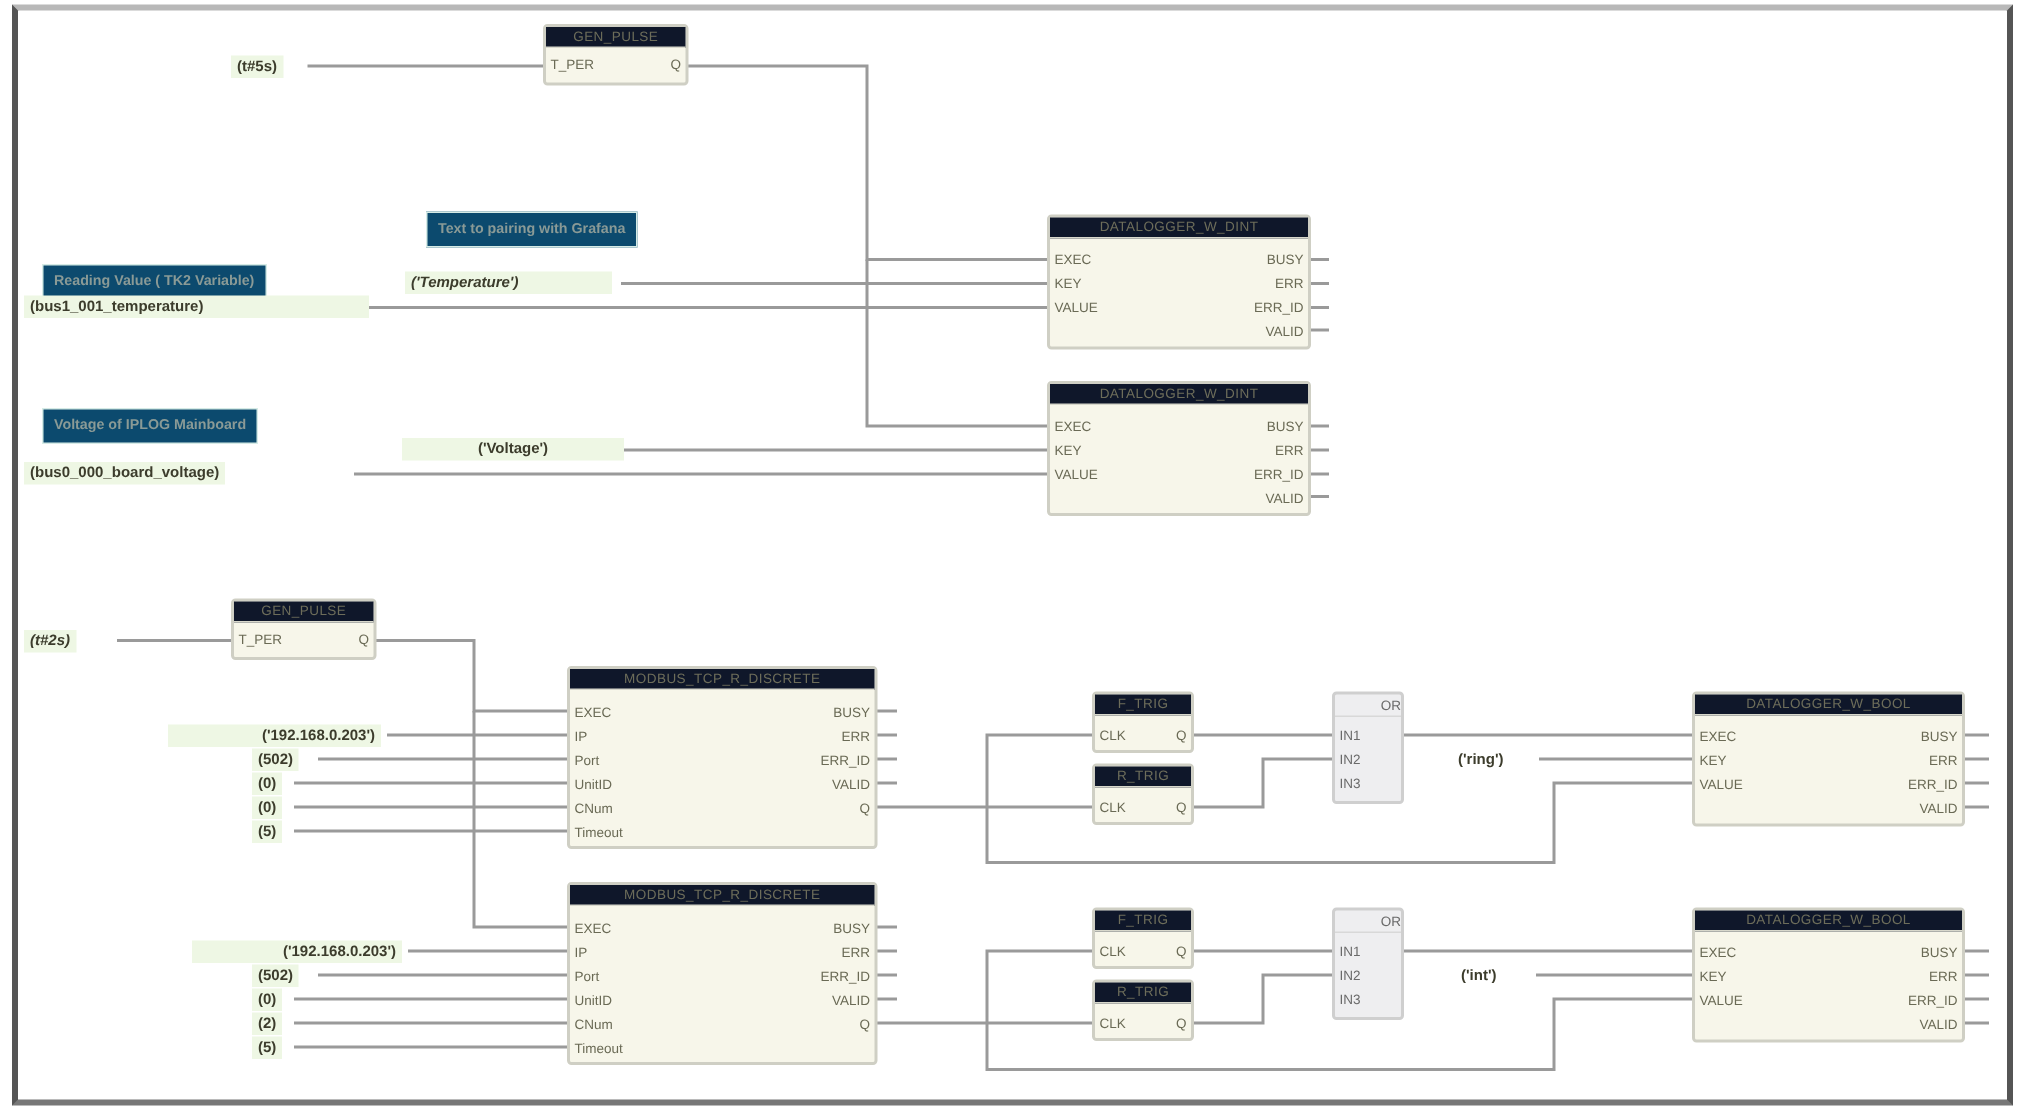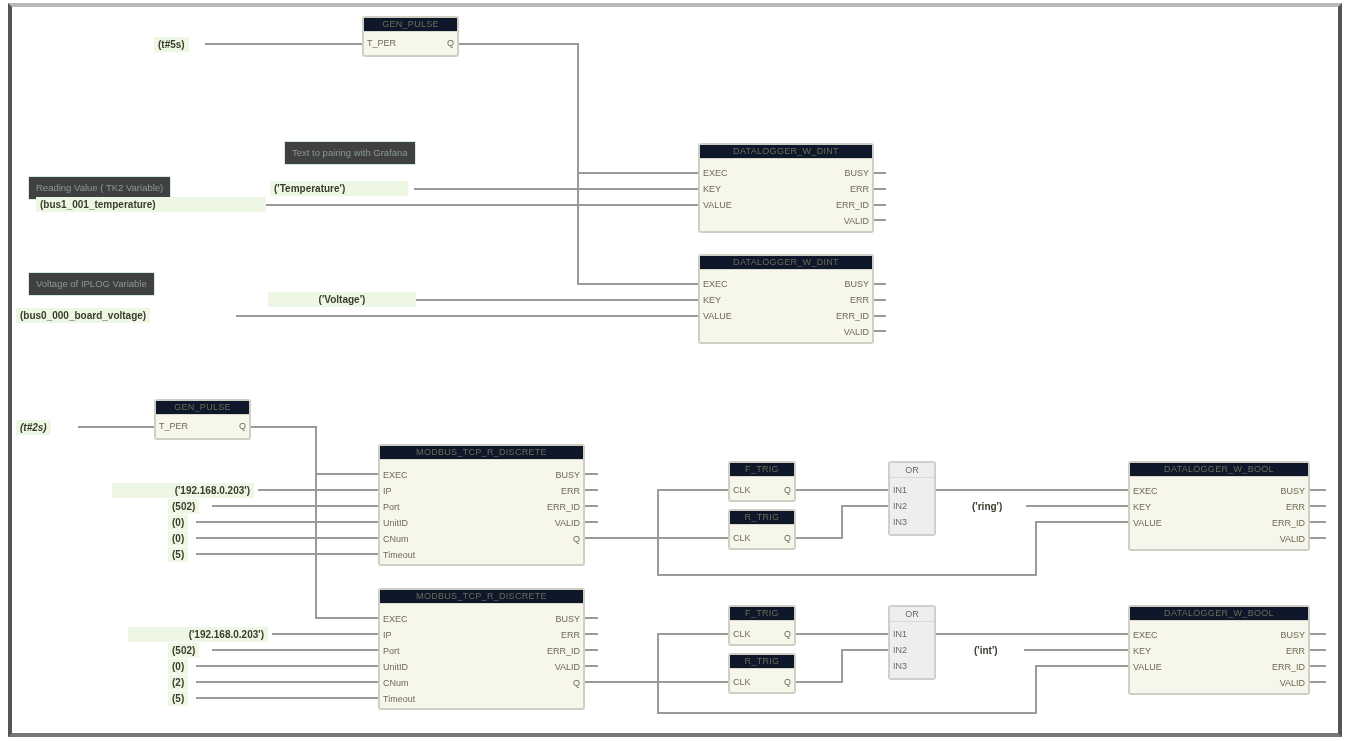--- a/index.html
+++ b/index.html
@@ -6,23 +6,23 @@
   body{width:1350px;height:741px;position:relative;overflow:hidden;font-family:"Liberation Sans",sans-serif;}
   .frame{position:absolute;left:8px;top:3px;width:1334px;height:734px;border-top:4px solid #b8b8b8;border-left:4px solid #555;border-right:4px solid #555;border-bottom:4px solid #777;box-sizing:border-box;background:#fff;}
   svg.wires{position:absolute;left:0;top:0;width:1350px;height:741px;pointer-events:none;}
   svg.wires line, svg.wires polyline{stroke:#9a9a9a;stroke-width:2;fill:none;}
   .fb{position:absolute;background:#f7f6ea;border:2px solid #cfcfc4;border-radius:3px;box-sizing:border-box;font-size:9px;color:#6d6d5a;}
   .fb .title{height:13px;line-height:13px;text-align:center;border-bottom:1px solid #d8d8cc;background:#0f172a;letter-spacing:0.3px;white-space:nowrap;overflow:hidden;}
   .fb .pin{position:absolute;font-size:9px;line-height:11px;color:#6a6a55;white-space:nowrap;}
   .fb .pin.in{left:3px;}
   .fb .pin.out{right:3px;text-align:right;}
   .const{position:absolute;background:#eef7e4;font-size:10px;font-weight:bold;color:#3c3c2c;line-height:15px;height:15px;padding:0 4px;white-space:nowrap;}
-  .comment{position:absolute;background:#404040;border:1px solid #d6ebe6;font-size:9.5px;color:#8a9a96;line-height:22px;padding:0 7px;white-space:nowrap;}
+  .comment{position:absolute;background:#0c4a6e;border:1px solid #d6ebe6;font-size:9.5px;color:#8a9a96;line-height:22px;padding:0 7px;white-space:nowrap;font-weight:bold;}
   .orblk{position:absolute;background:#eeeef0;border:2px solid #cfcfcf;border-radius:3px;box-sizing:border-box;font-size:9px;color:#6a6a6a;}
-  .orblk .title{height:14px;line-height:14px;text-align:center;border-bottom:1px solid #d8d8d8;}
+  .orblk .title{height:14px;line-height:14px;text-align:right;border-bottom:1px solid #d8d8d8;}
   .orblk .pin{position:absolute;left:3px;font-size:9px;line-height:11px;}
 </style>
 </head>
 <body>
 
 <div class="frame"></div>
 
 <svg class="wires">
 
   <polyline points="205,44 363,44"></polyline>
@@ -86,25 +86,25 @@
   <polyline points="1308,522 1326,522"></polyline>
   <polyline points="1308,538 1326,538"></polyline>
   <polyline points="1308,634 1326,634"></polyline>
   <polyline points="1308,650 1326,650"></polyline>
   <polyline points="1308,666 1326,666"></polyline>
   <polyline points="1308,682 1326,682"></polyline>
 </svg>
 
 <div class="comment" style="left:28px;top:176px;">Reading Value ( TK2 Variable)</div>
 <div class="comment" style="left:284px;top:141px;">Text to pairing with Grafana</div>
-<div class="comment" style="left:28px;top:272px;">Voltage of IPLOG Variable</div>
+<div class="comment" style="left:28px;top:272px;">Voltage of IPLOG Mainboard</div>
 
 <div class="const" style="left:138px;top:37px;margin-left:16px;">(t#5s)</div>
-<div class="const" style="left:270px;top:181px;width:130px;">('Temperature')</div>
-<div class="const" style="left:16px;top:197px;width:222px;margin-left:20px;">(bus1_001_temperature)</div>
+<div class="const" style="left:270px;top:181px;width:130px;font-style:italic;">('Temperature')</div>
+<div class="const" style="left:16px;top:197px;width:222px;">(bus1_001_temperature)</div>
 <div class="const" style="left:268px;top:292px;width:140px;text-align:center;">('Voltage')</div>
 <div class="const" style="left:16px;top:308px;">(bus0_000_board_voltage)</div>
 <div class="const" style="left:16px;top:420px;font-style:italic;">(t#2s)</div>
 <div class="const" style="left:112px;top:483px;width:134px;text-align:right;">('192.168.0.203')</div>
 <div class="const" style="left:168px;top:499px;">(502)</div>
 <div class="const" style="left:168px;top:515px;">(0)</div>
 <div class="const" style="left:168px;top:531px;">(0)</div>
 <div class="const" style="left:168px;top:547px;">(5)</div>
 <div class="const" style="left:968px;top:499px;background:#fff;">('ring')</div>
 <div class="const" style="left:128px;top:627px;width:132px;text-align:right;">('192.168.0.203')</div>

